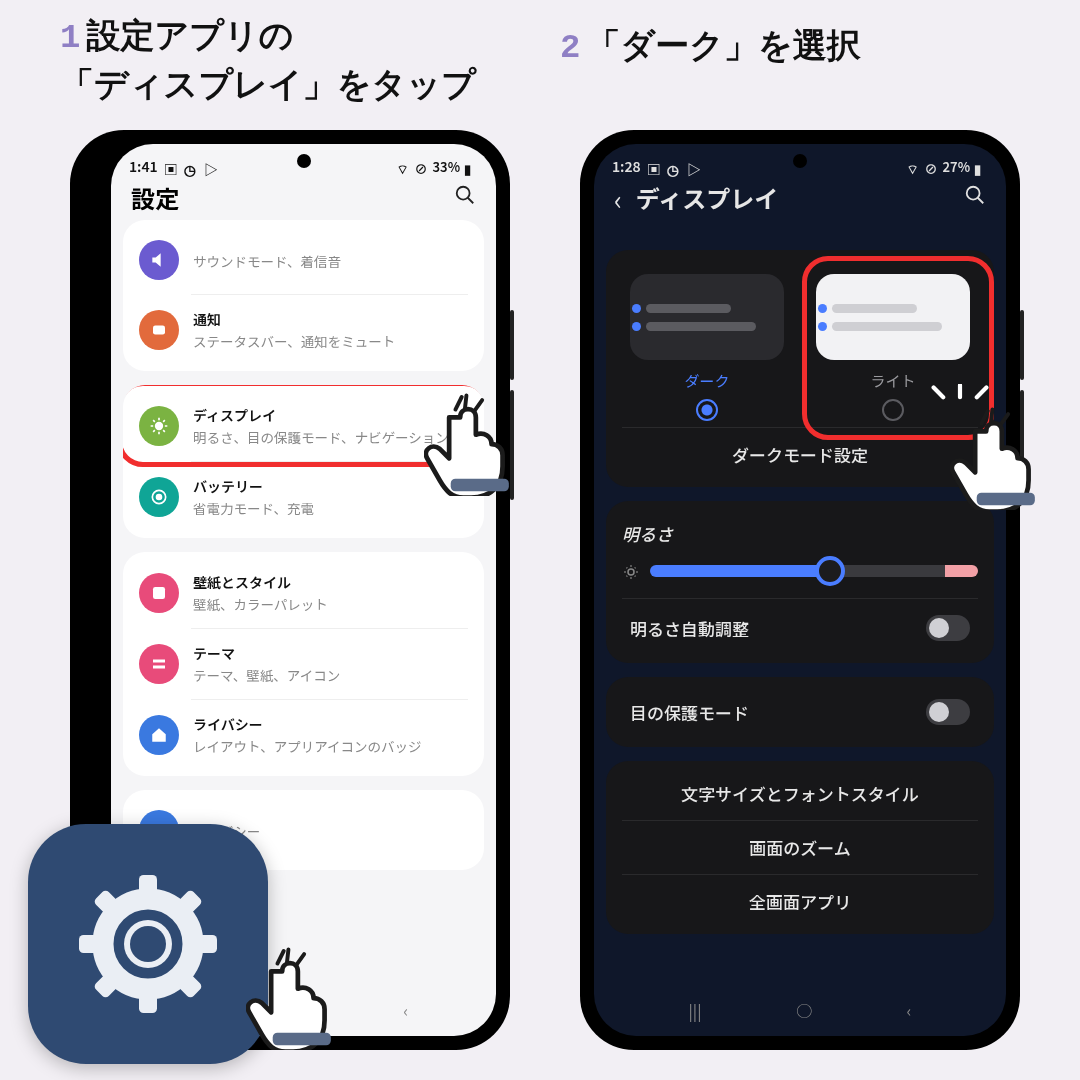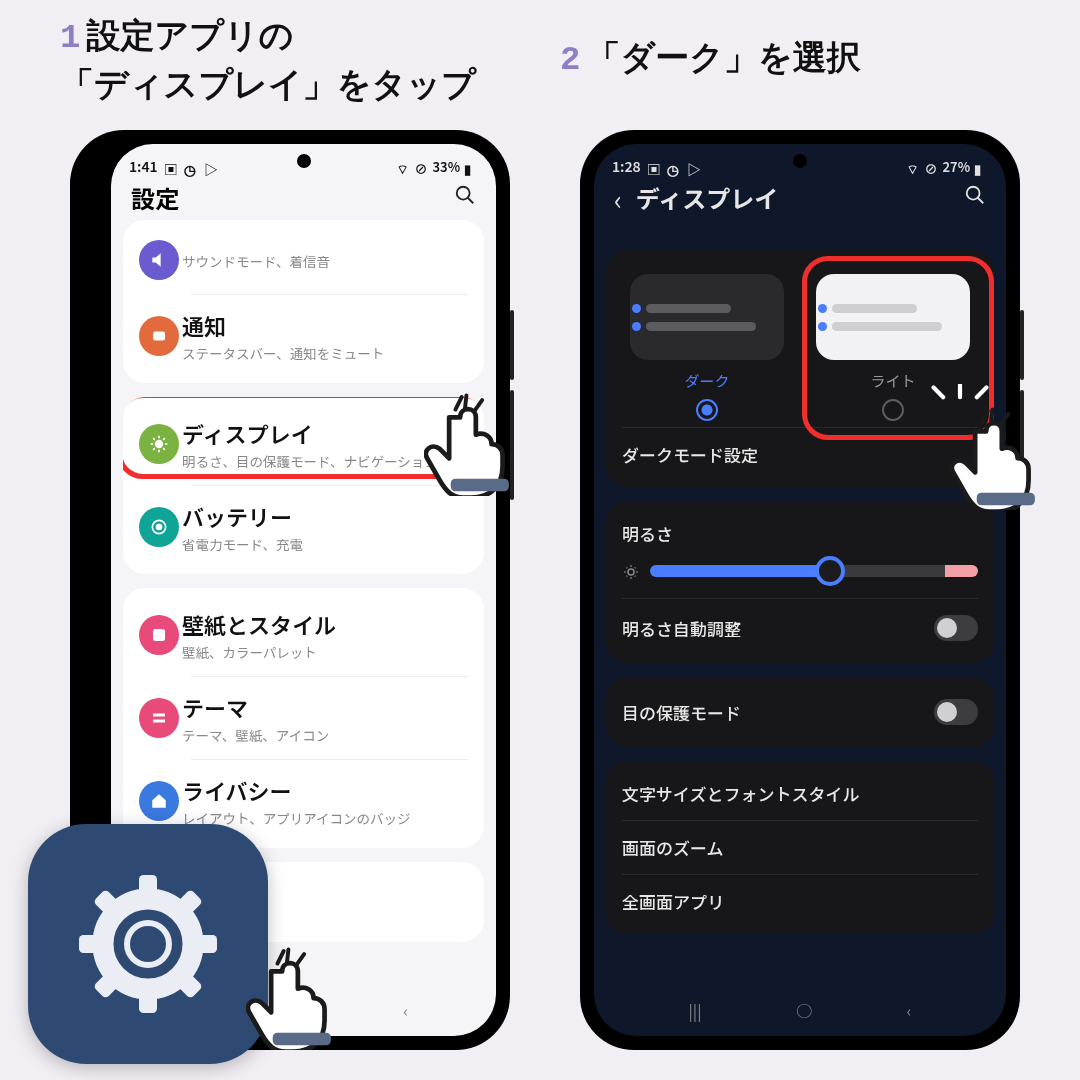--- a/index.html
+++ b/index.html
@@ -62,30 +62,31 @@
   .hdr .back { font-size:26px; margin-right:14px; font-weight:400;}
   .hdr .title { flex:1; }
   .hdr .search { font-size:22px; }
   
   .card {
     margin: 0 12px 14px; background:#fff; border-radius:22px;
     padding: 6px 0; overflow:hidden;
   }
   .dark .card { background:#171719; }
   .row {
-    display:flex; align-items:center; padding:14px 16px; gap:3px;
+    display:flex; align-items:center; padding:14px 16px; gap:14px;
     position:relative;
+    justify-content:center;
   }
   .row .cicon {
     width:40px; height:40px; border-radius:50%;
     display:flex; align-items:center; justify-content:center; flex:none;
     color:#fff;
   }
   .row .txts { flex:1; min-width:0; }
-  .row .ttl { font-size:22px; font-weight:600; color:#111;}
+  .row .ttl { font-size:14px; font-weight:600; color:#111;}
   .row .sub { font-size:13.5px; color:#888; margin-top:2px;
               white-space:nowrap; overflow:hidden; text-overflow:ellipsis;}
   .dark .row .ttl { color:#e8e8e8; }
   .divider { height:1px; background:#eee; margin:0 16px 0 68px;}
   .dark .divider { background:#2a2a2c; margin-left:16px;}
   .row.simple .ttl{ font-size:17px; font-weight:500;}
   .hl-red {
     position:absolute; border:5px solid #f12e2e; border-radius:26px;
     pointer-events:none;
   }
@@ -112,36 +113,36 @@
   .mode .radio{
     width:22px;height:22px;border:2px solid #5b5b60;border-radius:50%;
     margin:0 auto;
   }
   .mode.selected .radio{
     border-color:#4a7dff;
     background:radial-gradient(circle,#4a7dff 0 5px,transparent 6px);
   }
   
   .bright{ padding:14px 16px 18px;}
-  .bright .ttl{ font-size:17px; font-weight:500; color:#e8e8e8; margin-bottom:16px;}
+  .bright .ttl{ font-size:17px; font-weight:500; color:#e8e8e8; margin-bottom:16px;font-style:italic;}
   .slider{ display:flex; align-items:center; gap:10px;}
   .slider .sun{ width:18px;height:18px;color:#888;}
   .track{
     flex:1; height:12px; border-radius:6px;
     background:linear-gradient(90deg,#4a7dff 0 55%,#3a3a3e 55% 90%,#f2a0a6 90% 100%);
     position:relative;
   }
   .track::after{
     content:''; position:absolute; left:55%; top:50%;
     transform:translate(-50%,-50%);
     width:22px;height:22px;border-radius:50%;
     background:#1c1c1e; border:4px solid #4a7dff;
   }
   
-  .trow{ display:flex; align-items:center; padding:16px 16px;}
+  .trow{ display:flex; align-items:center; padding:16px 24px;}
   .trow .ttl{ flex:1; font-size:17px; font-weight:500; color:#e8e8e8;}
   .toggle{
     width:44px;height:26px;background:#3d3d41;border-radius:13px;position:relative;
   }
   .toggle::after{
     content:'';position:absolute;width:20px;height:20px;background:#d0d0d4;
     border-radius:50%; top:3px; left:3px;
   }
   
   .navbar{
@@ -192,21 +193,21 @@
     <g id="spark">
       <path d="M6 6 L22 22 M50 2 L50 22 M94 6 L78 22" stroke="#fff" stroke-width="7" stroke-linecap="round"></path>
     </g>
   </defs>
 </svg>
 
 <div class="step-label" style="left:60px; top:14px;">
   <span class="num">1</span><span>設定アプリの</span><br>
   <span>「ディスプレイ」をタップ</span>
 </div>
-<div class="step-label" style="left:560px; top:36px;">
+<div class="step-label" style="left:560px; top:24px;">
   <span class="num">2</span><span>「ダーク」を選択</span>
 </div>
 
 <div class="phone left">
   <div class="side-btn sb1"></div>
     <div class="side-btn sb2"></div>
   <div class="screen">
     <div class="notch"></div>
     <div class="statusbar">
       <div class="stat-l">

